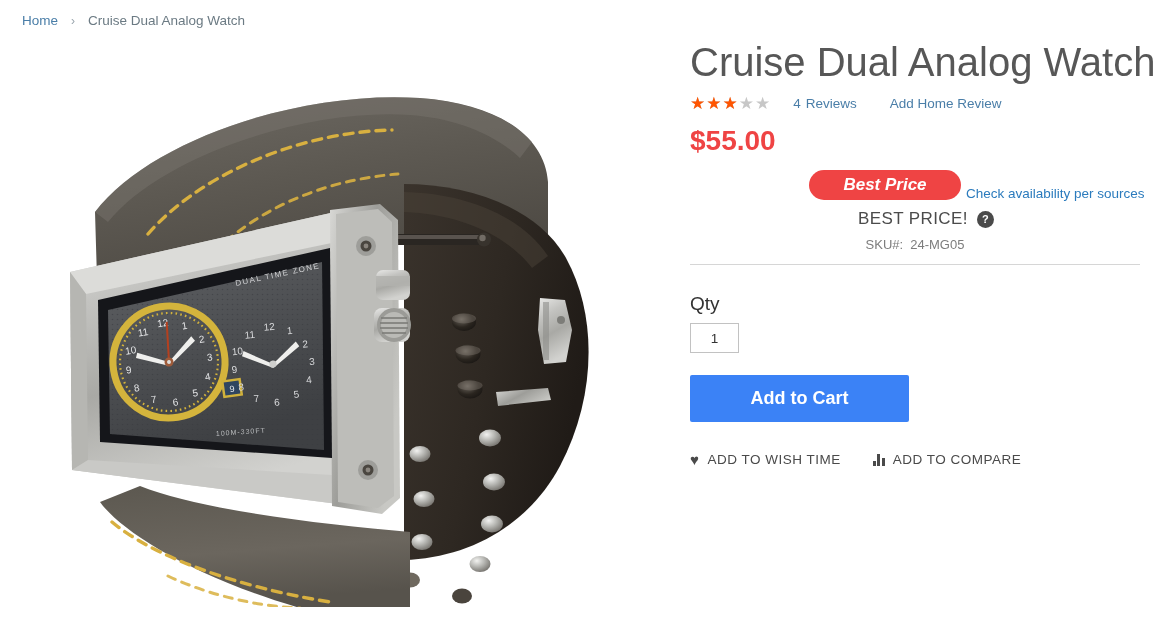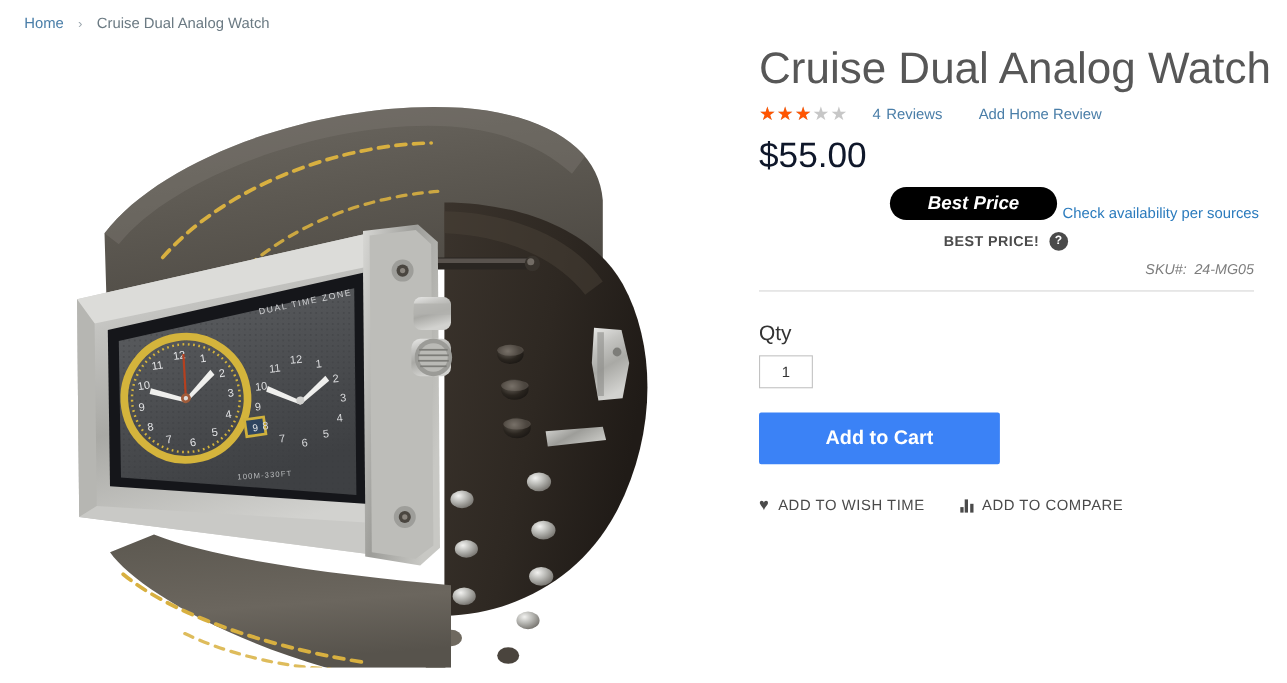--- a/index.html
+++ b/index.html
@@ -61,64 +61,63 @@
     margin-left: 22px;
     font-size: 13.5px; color: #4a7ea8; text-decoration: none; cursor: pointer;
   }
   .reviews-link .rcount { margin-right: 5px; }
   .add-review-link {
     margin-left: 33px;
     font-size: 13.5px; color: #4a7ea8; text-decoration: none; cursor: pointer;
   }
 
   .price {
-    font-size: 32px; font-weight: normal; color: #0f172a;
+    font-size: 28px; font-weight: bold; color: #ef4444;
     line-height: 38px; margin: 6px 0 10px 0;
   }
 
   .badge-row {
     position: relative; height: 32px; margin-top: 6px;
   }
   .best-price-badge {
     position: absolute; left: 119px; top: 0;
     width: 152px; height: 30px;
-    background: #000000;
+    background: #ef4444;
     border-radius: 16px;
     color: #ffffff;
     font-style: italic; font-weight: bold; font-size: 17px;
     display: flex; align-items: center; justify-content: center;
     cursor: pointer;
   }
   .sources-link {
     position: absolute; left: 276px; top: 16px;
     font-size: 13.5px; color: #2b7bbd; text-decoration: none; cursor: pointer;
     white-space: nowrap;
   }
   .best-price-note {
     position: relative;
     margin-top: 6px; height: 22px;
     padding-left: 168px;
     display: flex; align-items: center; gap: 9px;
   }
   .best-price-note .bp-text {
-    font-size: 13px; font-weight: bold; color: #4b4b4b; letter-spacing: .4px;
+    font-size: 17px; font-weight: normal; color: #4b4b4b; letter-spacing: .4px;
   }
   .help-icon {
     width: 17px; height: 17px; border-radius: 50%;
     background: #4a4a4a; color: #fff;
     font-size: 11px; font-weight: bold;
     display: flex; align-items: center; justify-content: center;
     cursor: pointer;
   }
 
   .sku-row {
-    text-align: right;
+    text-align: center;
     font-size: 13px; color: #7d7d7d;
     margin-top: 7px;
-    font-style: italic;
   }
   .sku-row .sku-label { margin-right: 7px; }
 
   .divider {
     border-top: 1px solid #d6d6d6;
     margin-top: 12px;
   }
 
   .qty-label {
     font-size: 19px; color: #333; margin-top: 28px; margin-bottom: 8px;

